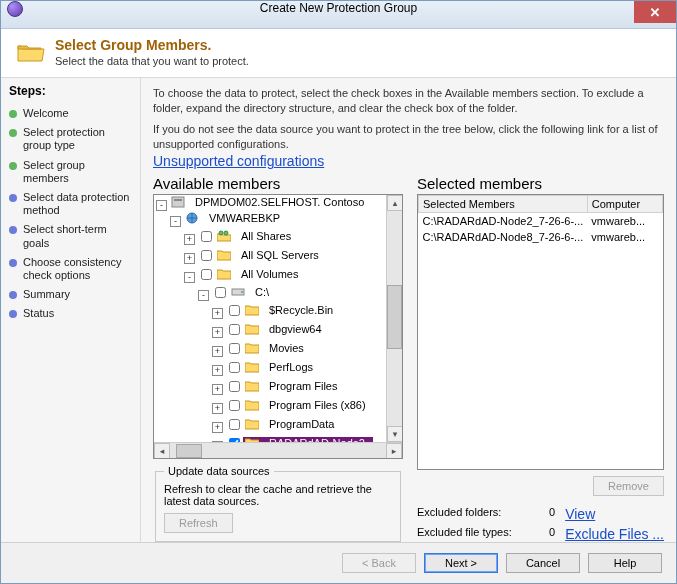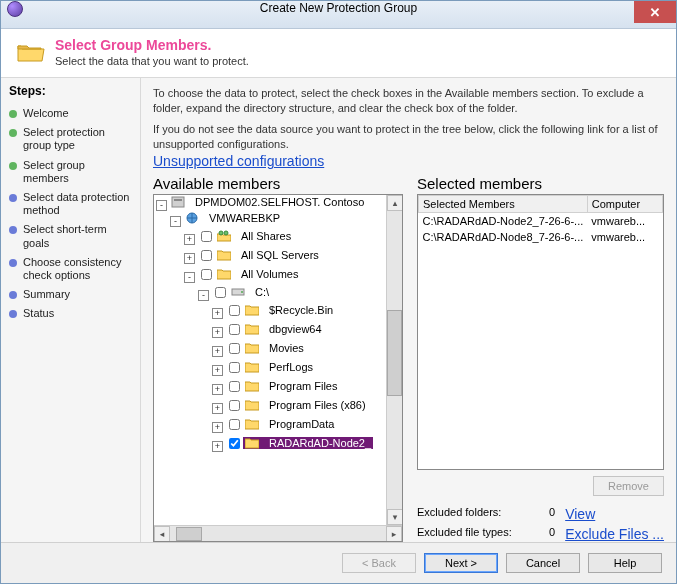--- a/index.html
+++ b/index.html
@@ -4,21 +4,21 @@
 <style>
   * { box-sizing: border-box; font-family: "Segoe UI", Tahoma, sans-serif; }
   body { margin: 0; background: #fff; }
   .window { width: 677px; height: 584px; border: 1px solid #7a9bbb; display: flex; flex-direction: column; background: #f0f0f0; position: relative; }
   .titlebar { height: 28px; background: linear-gradient(#e8eff7,#d6e2ef); display: flex; align-items: flex-start; position: relative; border-bottom: 1px solid #b8c7d8; }
   .titlebar .appicon { width: 16px; height: 16px; margin-left: 6px; border-radius: 50%; background: radial-gradient(circle at 30% 30%, #b08cff, #5a3da0); border:1px solid #4a3080; }
   .titlebar .title { position:absolute; left:0; right:0; text-align:center; font-size: 12px; color:#000; pointer-events:none; }
   .titlebar .closebtn { position:absolute; right:0; top:0; width:42px; height:22px; background:#c75050; color:#fff; display:flex; align-items:center; justify-content:center; font-size:13px; font-weight:bold; cursor:pointer; }
   .header { display:flex; align-items:flex-start; padding: 8px 16px 4px 16px; background:#fff; border-bottom:1px solid #d9d9d9; }
   .header .foldericon { width:28px; height:22px; margin-right:10px; margin-top:4px; }
-  .header h2 { margin:0; font-size:14px; font-weight:bold; color:#ec4899; }
+  .header h2 { margin:0; font-size:14px; font-weight:bold; color:#a16207; }
   .header p { margin:2px 0 6px 0; font-size:11px; color:#333; }
   .body { flex:1; display:flex; overflow:hidden; background:#f5f5f5; }
   .sidebar { width:140px; padding:6px 8px; border-right:1px solid #d9d9d9; background:#f5f5f5; }
   .sidebar h3 { margin:0 0 6px 0; font-size:12px; font-weight:bold; }
   .step { display:flex; align-items:flex-start; gap:6px; padding:3px 0; font-size:11px; color:#222; line-height:1.2; }
   .bullet { width:8px; height:8px; border-radius:50%; margin-top:3px; flex-shrink:0; }
   .bullet.done { background:#60b560; }
   .bullet.todo { background:#6a7bd8; }
   .content { flex:1; padding:8px 12px 0 12px; display:flex; flex-direction:column; overflow:hidden; }
   .intro { font-size:11px; color:#333; line-height:1.35; }
@@ -243,20 +243,25 @@
               </div>
               <div class="hscroll">
                 <div class="scrollbtn">◂</div>
                 <div class="thumb" style="width:26px; height:14px; margin-left:6px"></div>
                 <div style="flex:1"></div>
                 <div class="scrollbtn">▸</div>
               </div>
             </div>
           </div>
 
+          <fieldset class="dsgroup">
+            <legend>Update data sources</legend>
+            <div>Refresh to clear the cache and retrieve the latest data sources.</div>
+            <button class="btn" disabled="" style="margin-top:6px">Refresh</button>
+          </fieldset>
         </div>
 
         <div class="col right">
           <div class="colhdr">Selected members</div>
           <div class="selbox">
             <table class="seltable">
               <thead>
                   <tr>
                 <th style="width:68%">Selected Members</th>
                 <th>Computer</th>

